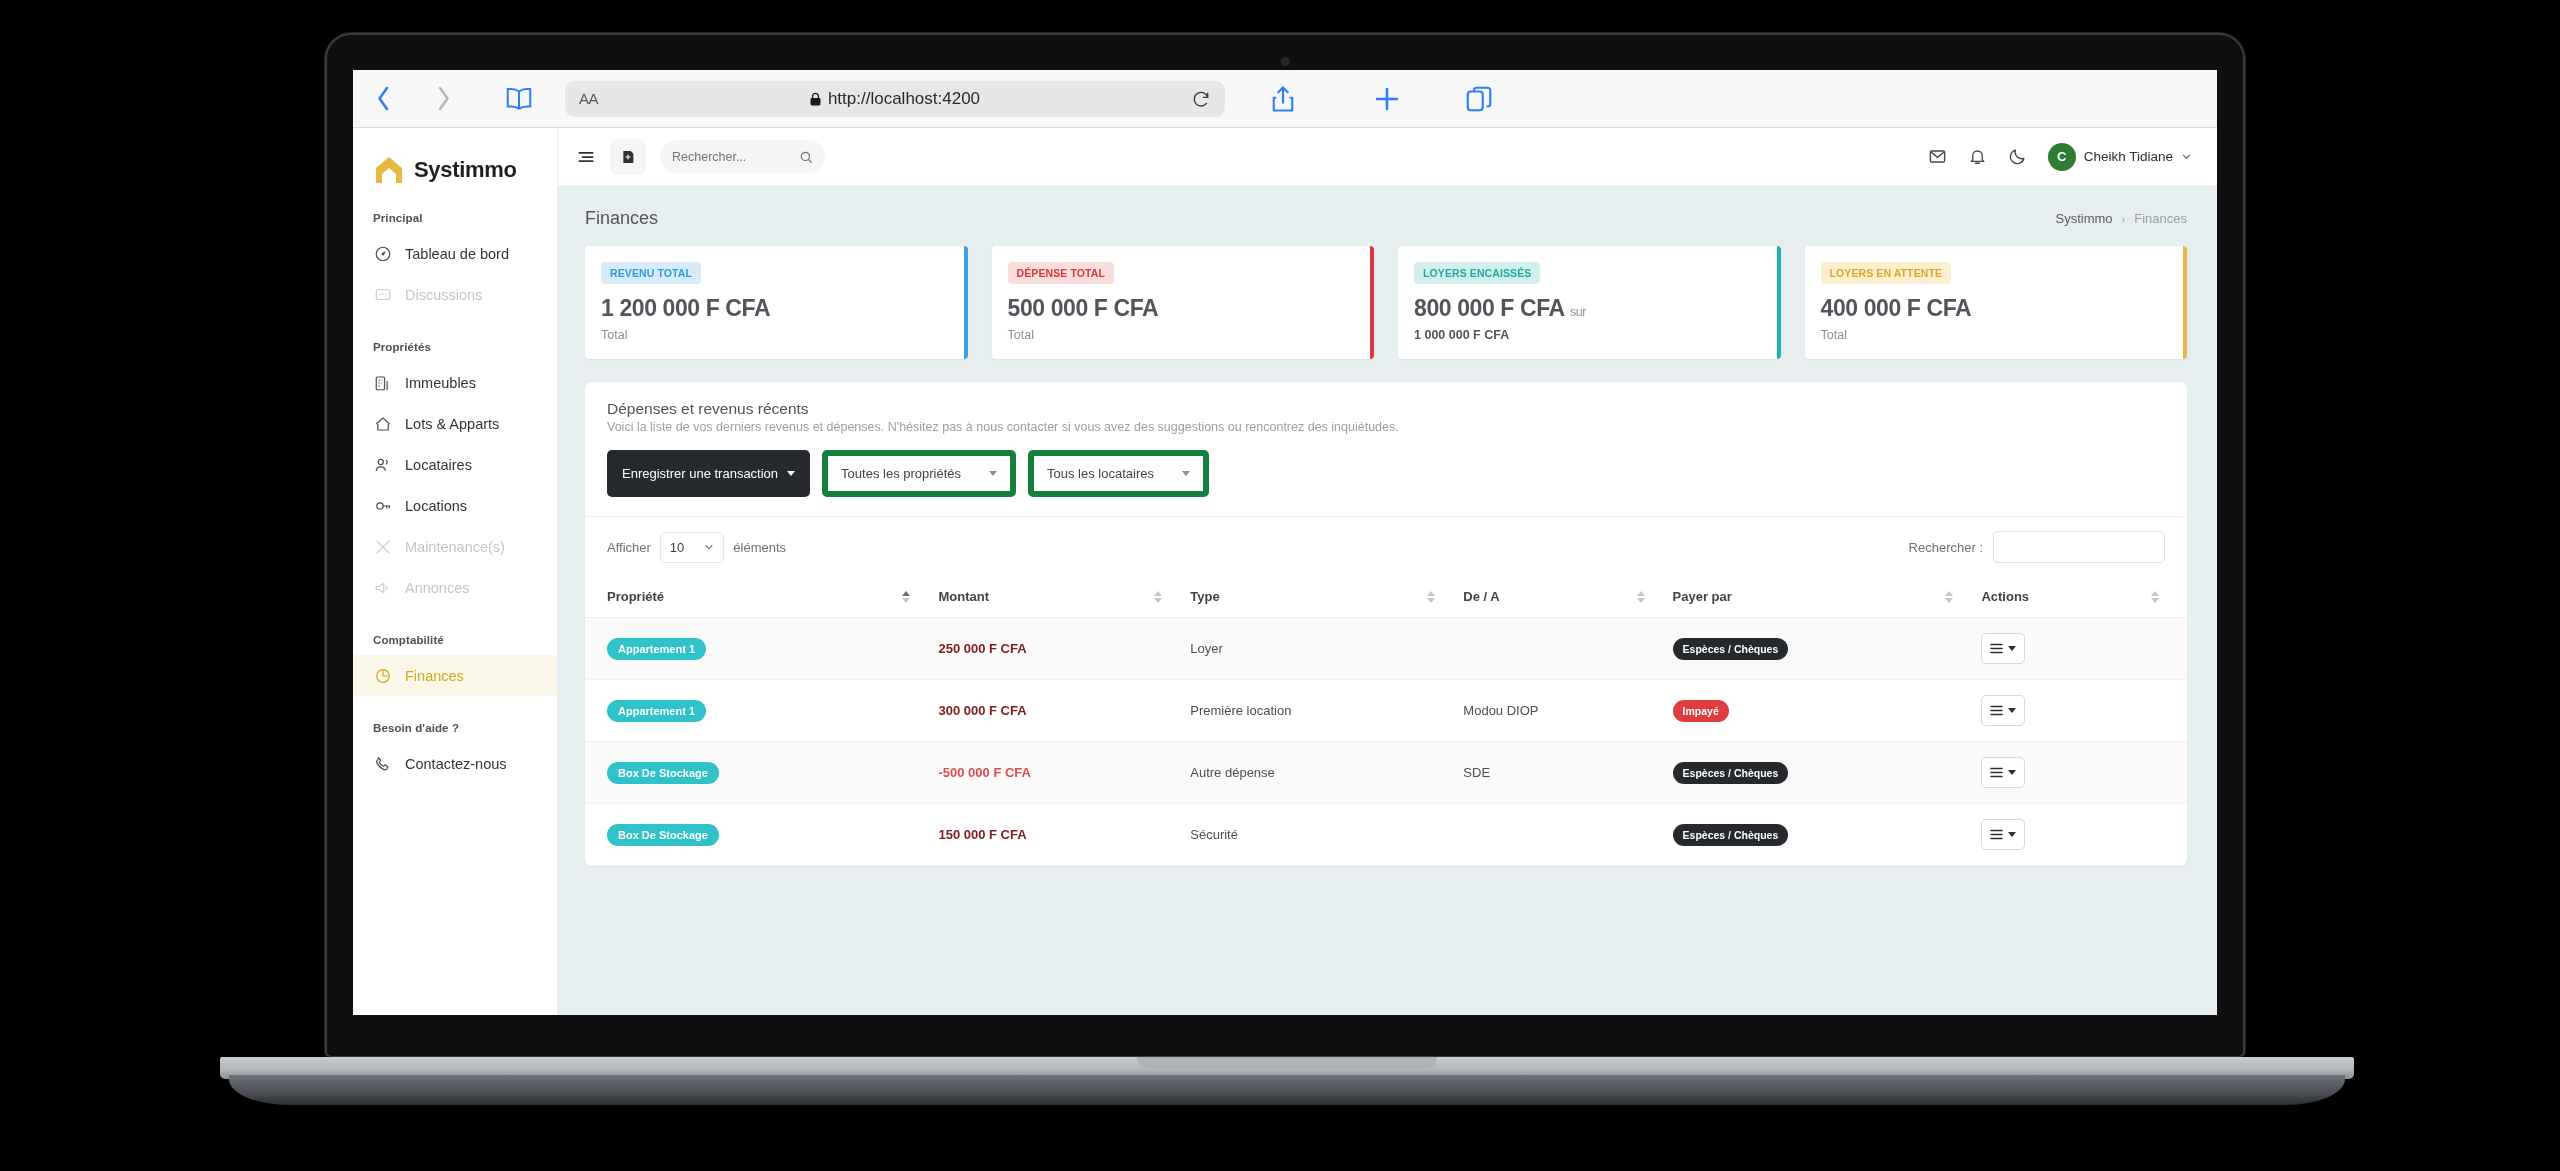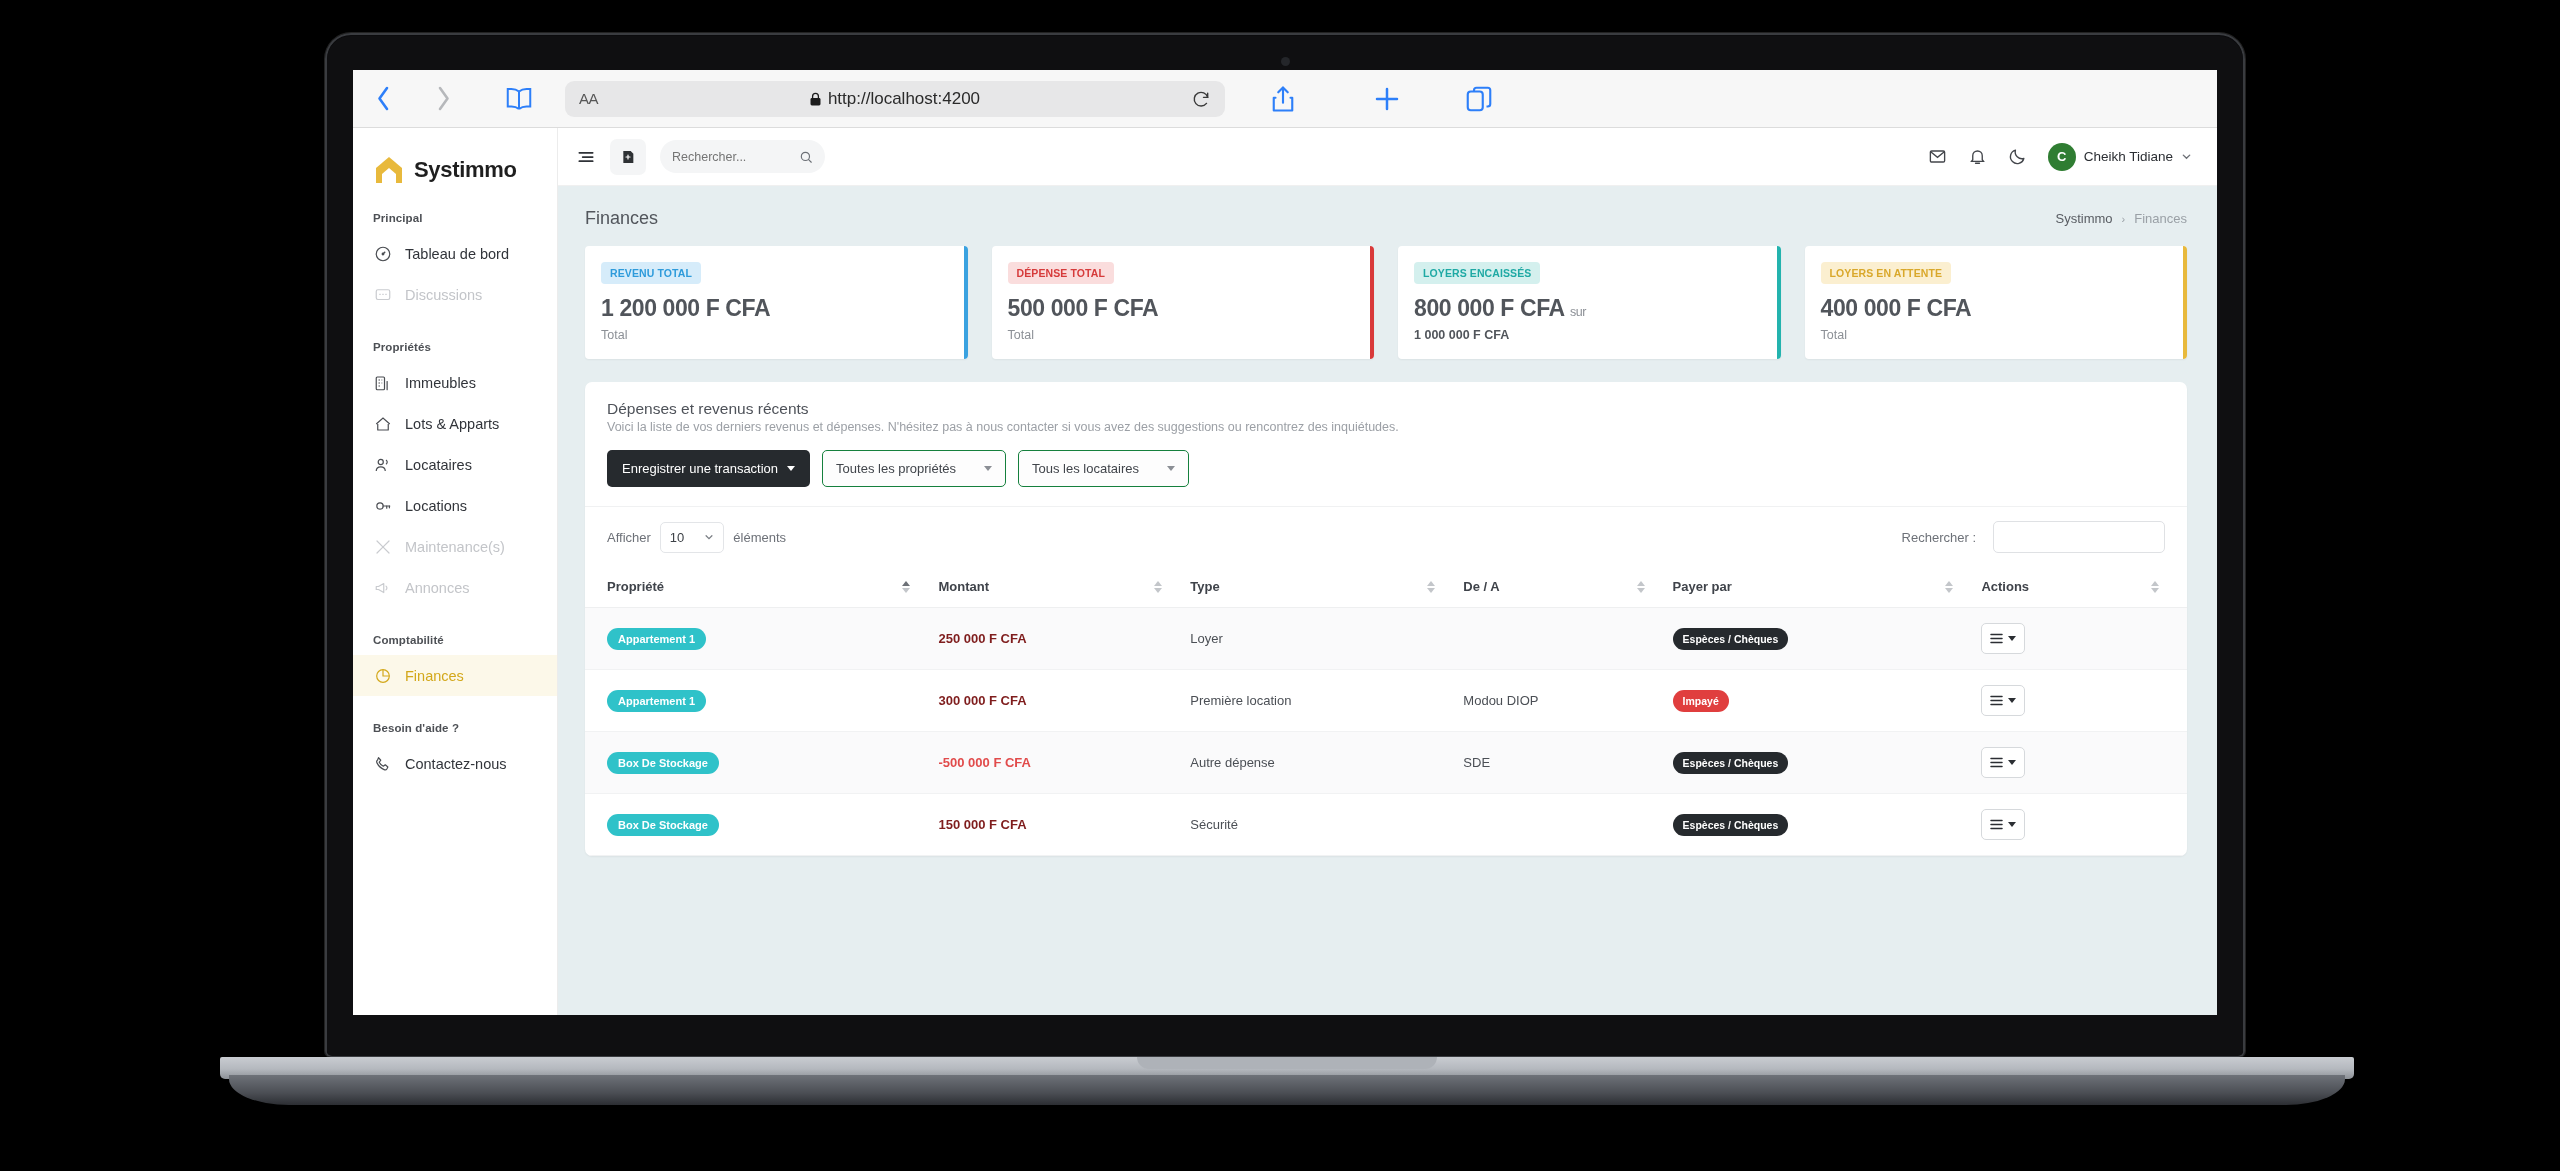--- a/index.html
+++ b/index.html
@@ -179,38 +179,38 @@
   .panel-head { padding: 18px 22px 0; }
   .panel-title { font-size: 15.5px; color: #4e5259; }
   .panel-desc { font-size: 12.5px; color: #9ca0a6; margin-top: 2px; }
   .panel-tools { display: flex; gap: 12px; margin-top: 16px; padding-bottom: 19px; }
   .btn-dark {
     background: #262a2e; color: #fff; font-size: 13px; border-radius: 5px;
     padding: 10px 15px; display: flex; align-items: center; gap: 9px; cursor: pointer;
   }
   .caret { width: 0; height: 0; border-left: 4.5px solid transparent; border-right: 4.5px solid transparent; border-top: 5px solid currentColor; }
   .select-pill {
-    border: 1px solid #15803d; border-radius: 5px; background: #fdfdfd;
+    border: 6px solid #15803d; border-radius: 5px; background: #fdfdfd;
     font-size: 13px; color: #41454b; padding: 10px 13px;
     display: flex; align-items: center; gap: 28px; cursor: pointer; min-width: 152px;
   }
   .select-pill .caret { color: #8b8f95; margin-left: auto; }
 
   .tbl-ctrl {
     display: flex; align-items: center; padding: 14px 22px 0;
     border-top: 1px solid #f0f1f2;
   }
   .lenwrap { display: flex; align-items: center; gap: 9px; font-size: 13px; color: #6d7178; }
   .lensel {
     border: 1px solid #e3e5e8; border-radius: 5px; background: #fff;
     padding: 7px 9px; font-size: 13px; color: #3d4147; display: flex;
     align-items: center; gap: 20px; cursor: pointer; justify-content: center;
   }
   .lensel .cv { width: 10px; height: 10px; color: #7b7f85; }
-  .srchwrap { margin-left: auto; display: flex; align-items: center; gap: 17px; font-size: 13px; color: #6d7178; }
+  .srchwrap { margin-left: auto; display: flex; align-items: center; gap: 10px; font-size: 13px; color: #6d7178; }
   .srch-inp {
     width: 172px; height: 32px; border: 1px solid #dfe1e4; border-radius: 5px;
     background: #fff; outline: none; padding: 0 8px;
     font-family: "Liberation Sans", sans-serif; font-size: 13px;
   }
 
   table { width: 100%; border-collapse: collapse; margin-top: 14px; }
   thead th {
     text-align: left; font-size: 13px; color: #3f434a; font-weight: 700;
     padding: 12px 10px 13px 0; border-bottom: 1px solid #eeeff0;

